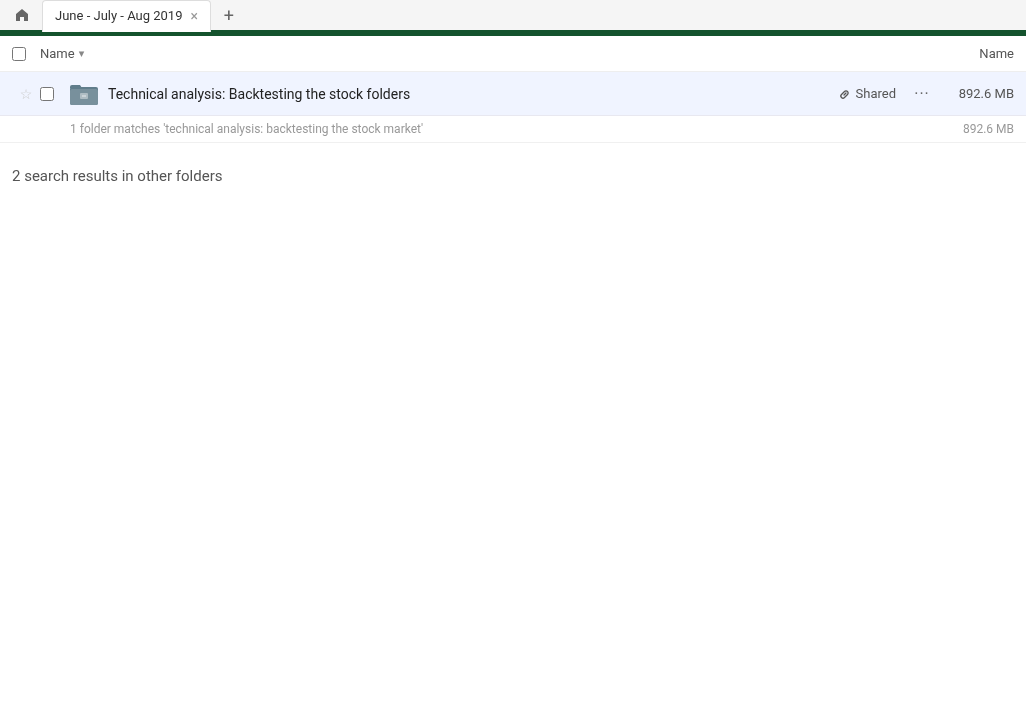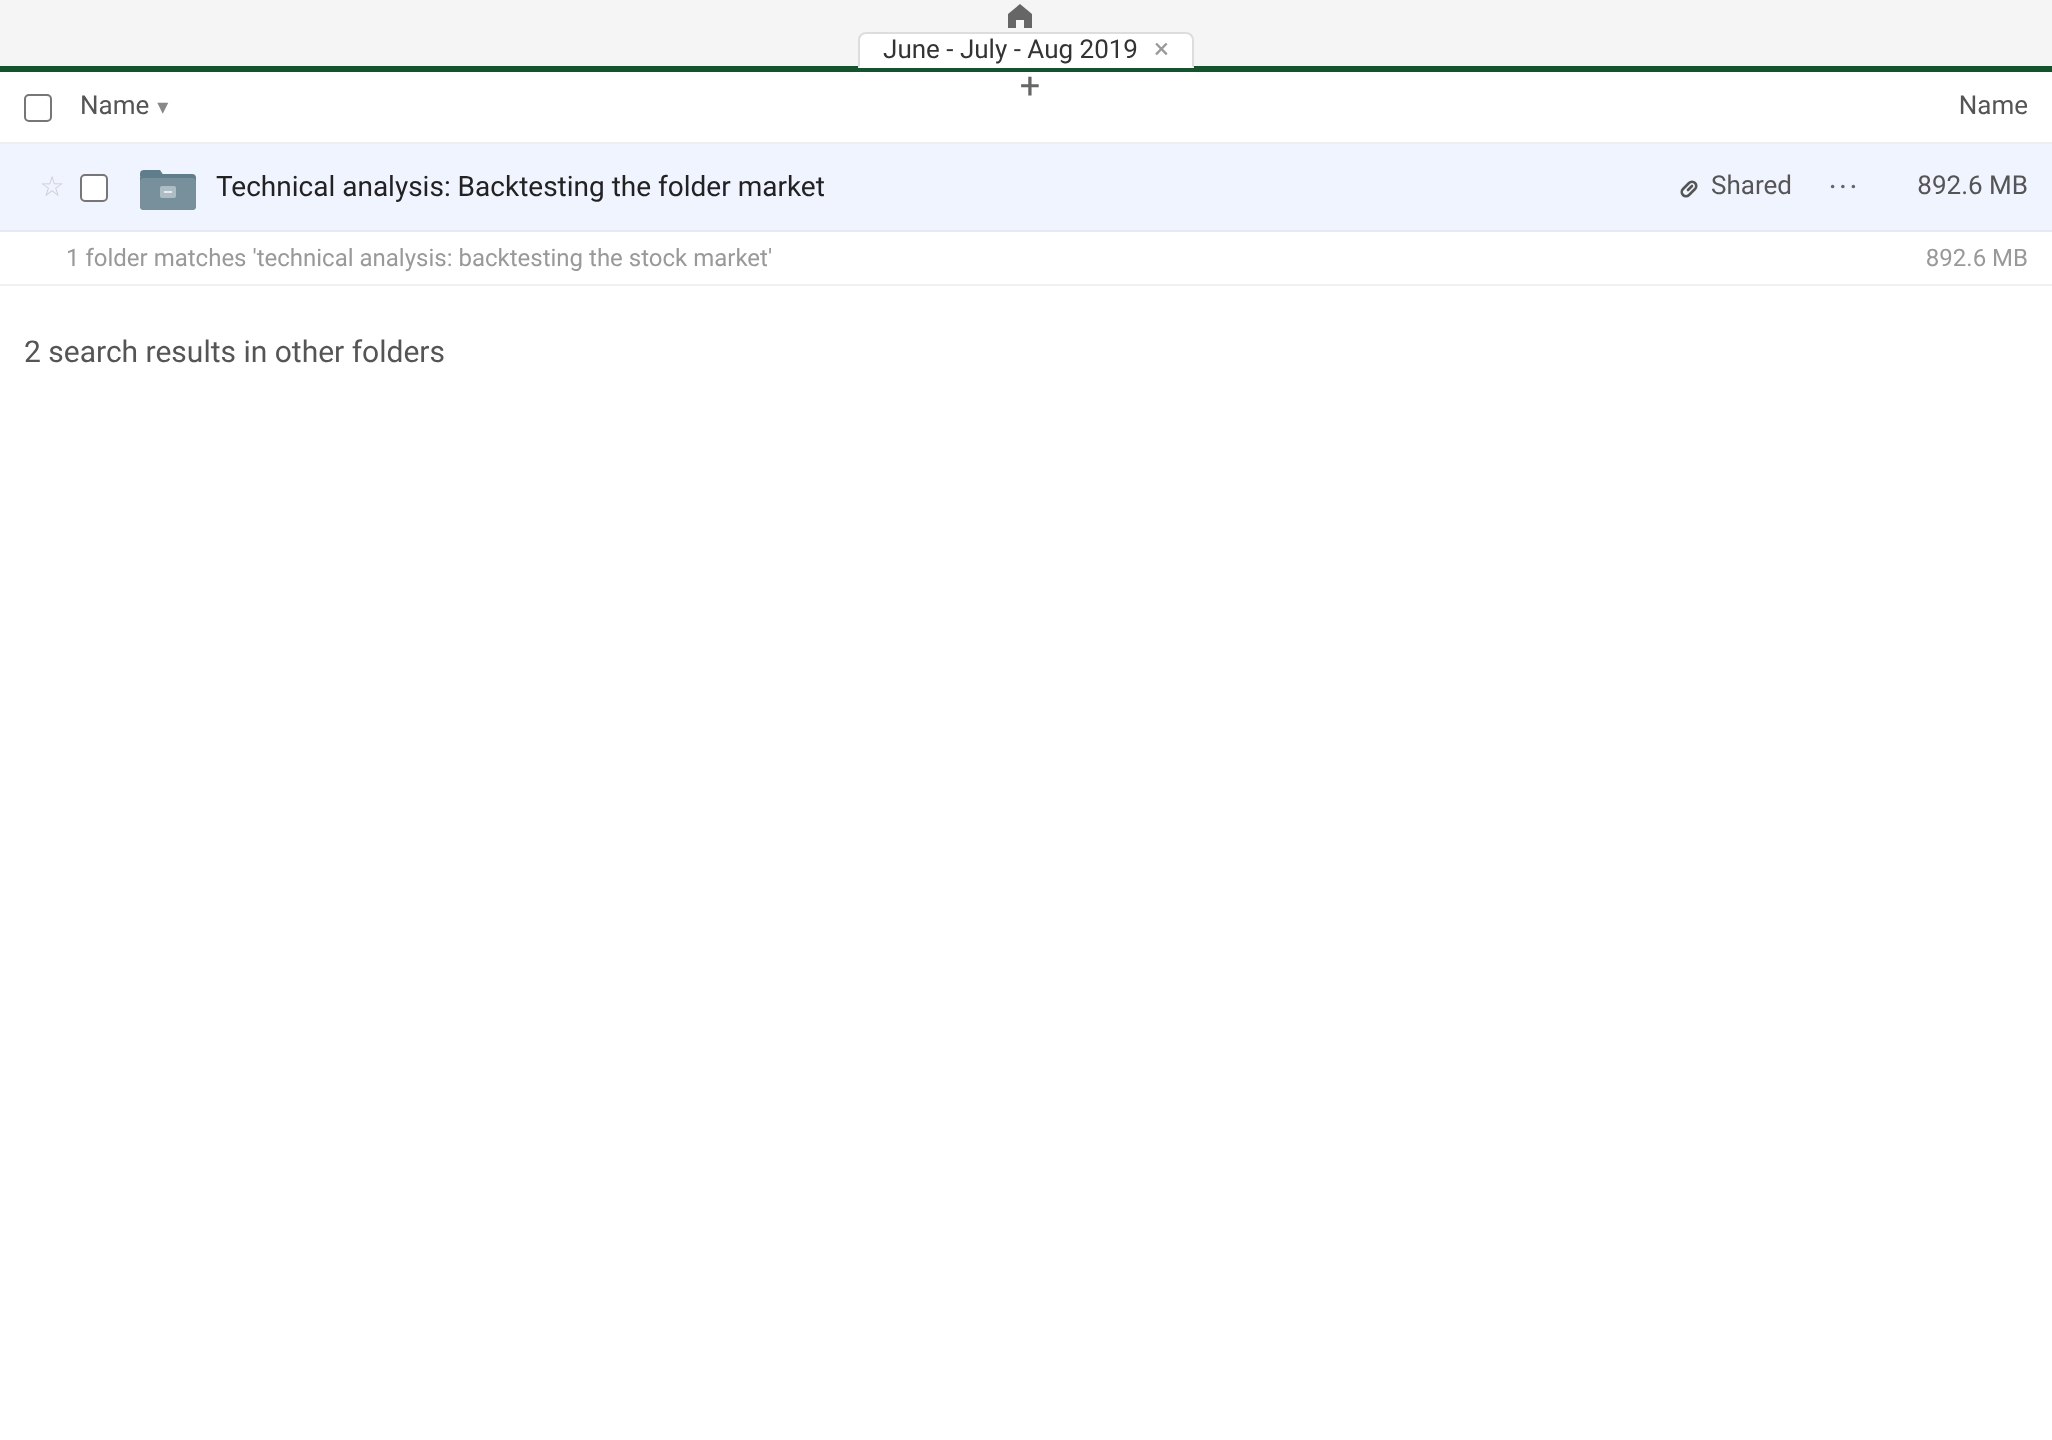--- a/index.html
+++ b/index.html
@@ -16,24 +16,23 @@
       width: 1026px;
       height: 720px;
       overflow: hidden;
     }
 
     
     .tab-bar {
       display: flex;
       align-items: center;
       background: #f5f5f5;
-      border-bottom: 3px solid #14532d;
+      border-bottom: 6px solid #14532d;
       height: 36px;
       padding: 0 8px;
-      flex-direction: column;
     }
 
     .home-btn {
       width: 28px;
       height: 28px;
       display: flex;
       align-items: center;
       justify-content: center;
       cursor: pointer;
       border-radius: 4px;
@@ -179,21 +178,21 @@
       font-size: 13px;
       color: #555;
       text-align: right;
       width: 70px;
     }
 
     
     .match-row {
       display: flex;
       align-items: center;
-      padding: 6px 12px 6px 33px;
+      padding: 6px 12px 6px 70px;
       border-bottom: 1px solid #f0f0f0;
       background: #fff;
     }
 
     .match-text {
       flex: 1;
       font-size: 12px;
       color: #999;
     }
 
@@ -256,21 +255,21 @@
       <rect x="0" y="4" width="28" height="18" rx="2" fill="#607D8B"></rect>
 
       <path d="M0 4 Q0 2 2 2 L10 2 L12 5 L0 5 Z" fill="#607D8B"></path>
 
       <rect x="0" y="6" width="28" height="16" rx="2" fill="#78909C"></rect>
 
       <rect x="10" y="10" width="8" height="6" rx="1" fill="#fff" opacity="0.4"></rect>
       <line x1="12" y1="13" x2="16" y2="13" stroke="#fff" stroke-width="1" opacity="0.7"></line>
     </svg>
   </div>
-  <div class="file-name">Technical analysis: Backtesting the folder market</div>
+  <div class="file-name">Technical analysis: Backtesting the stock folders</div>
   <div class="shared-badge">
     <svg width="14" height="14" viewBox="0 0 14 14" fill="none" xmlns="http://www.w3.org/2000/svg">
       <path d="M8 6L6 8M9.5 4.5a2.12 2.12 0 010 3L8 9l-1.5 1.5a2.12 2.12 0 01-3-3L5 6l1.5-1.5a2.12 2.12 0 013 0z" stroke="#555" stroke-width="1.3" stroke-linecap="round"></path>
     </svg>
     <span>Shared</span>
   </div>
   <div class="more-btn">
     <span style="font-size:16px; letter-spacing:1px;">···</span>
   </div>
   <div class="file-size">892.6 MB</div>

